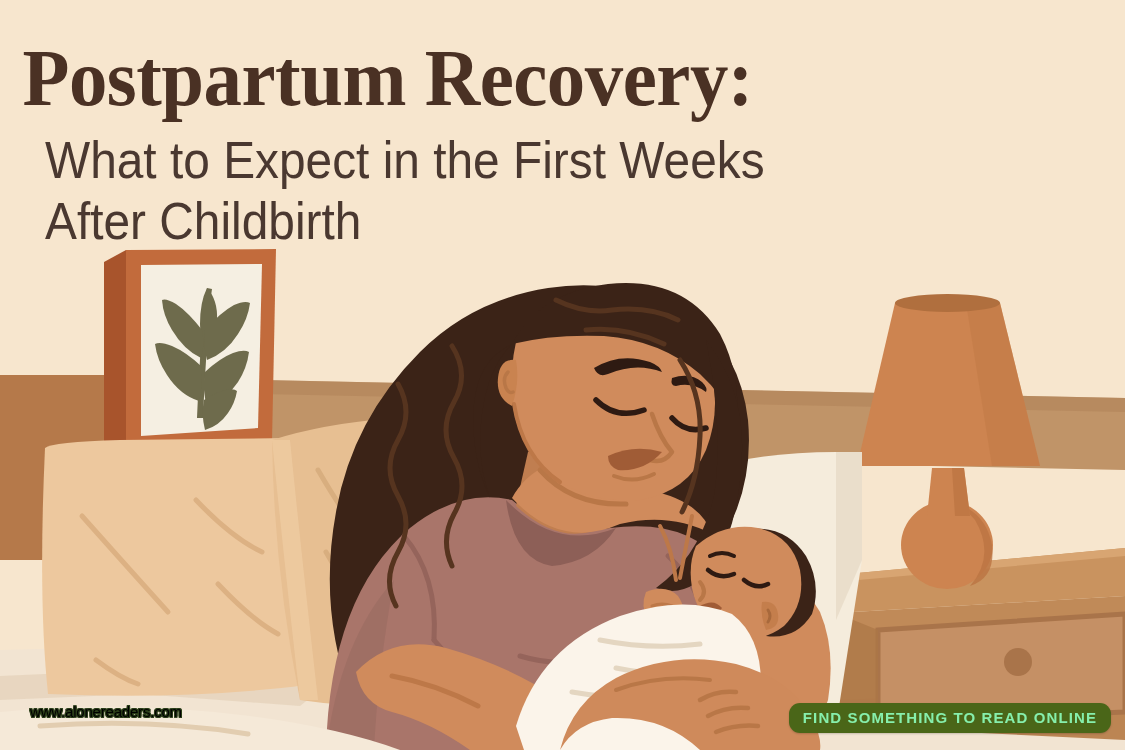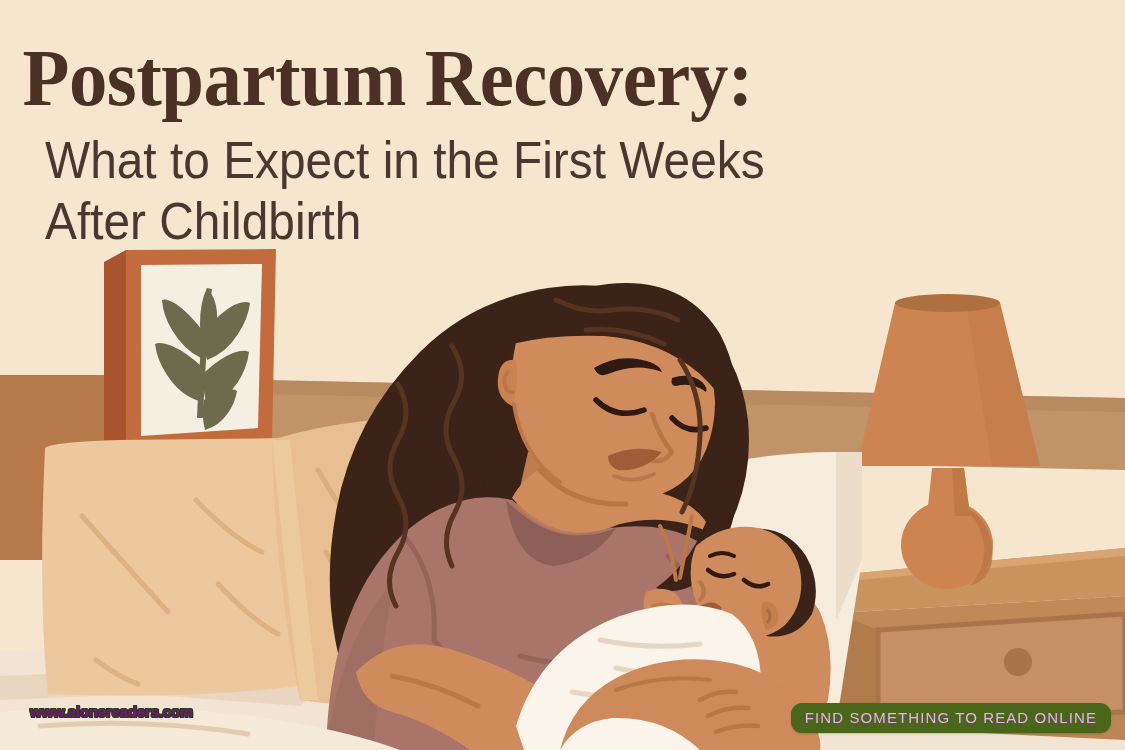--- a/index.html
+++ b/index.html
@@ -59,24 +59,24 @@
     display: block;
   }
 
   
   .watermark {
     position: absolute;
     left: 22px;
     top: 703px;
     z-index: 40;
     font-family: "Liberation Sans", sans-serif;
-    font-weight: 700;
+    font-weight: 400;
     font-size: 15px;
     letter-spacing: -0.2px;
-    color: #701a75;
+    color: #000000;
     text-shadow:
       -1px -1px 0 #2a3d18,  1px -1px 0 #2a3d18,
       -1px  1px 0 #2a3d18,  1px  1px 0 #2a3d18,
        0px -1px 0 #2a3d18,  0px  1px 0 #2a3d18,
       -1px  0px 0 #2a3d18,  1px  0px 0 #2a3d18;
     padding-left: 8px;
   }
 
   
   .cta-badge {
@@ -85,24 +85,24 @@
     top: 703px;
     z-index: 40;
     background: #4a6618;
     border-radius: 11px;
     padding: 6px 14px 7px 14px;
     box-shadow: 0 1px 2px rgba(0,0,0,0.18);
   }
   .cta-badge-text {
     display: block;
     font-family: "Liberation Sans", sans-serif;
-    font-weight: 400;
+    font-weight: 700;
     font-size: 15px;
     letter-spacing: 1.1px;
-    color: #f0abfc;
+    color: #86efac;
     white-space: nowrap;
   }
 </style>
 </head>
 <body>
 
 <div id="banner">
 
   <svg id="scene" viewBox="0 0 1125 750" preserveAspectRatio="none" aria-hidden="true">
     <defs>

